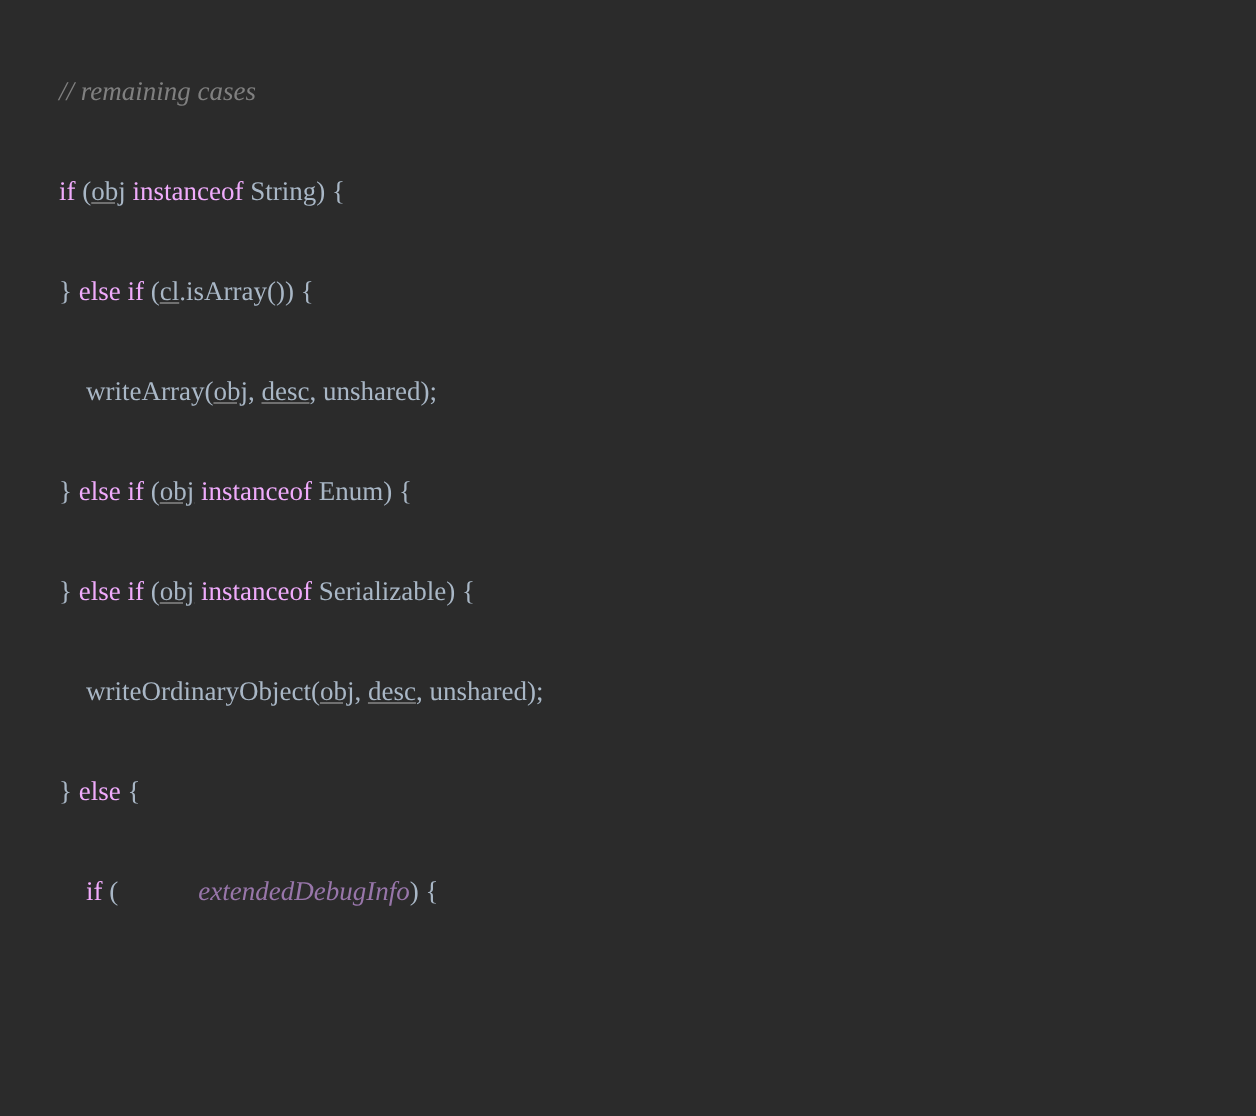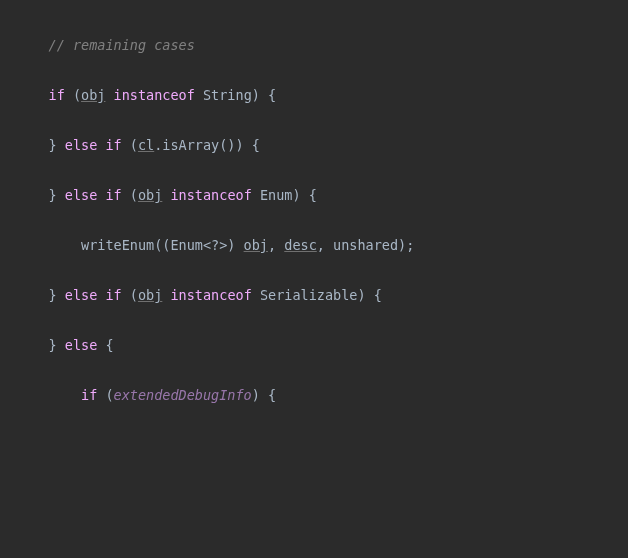--- a/index.html
+++ b/index.html
@@ -12,36 +12,37 @@
     font-family: "Consolas", "Menlo", "DejaVu Sans Mono", monospace;
     font-size: 13.5px;
     line-height: 25px;
     -webkit-font-smoothing: antialiased;
   }
   .editor {
     padding: 8px 0 0 0;
     white-space: pre;
     color: #a9b7c6;
   }
-  .ln { display: block; padding-left: 16px; }
+  .ln { display: block; padding-left: 16px; font-family: Liberation Serif, serif; }
   .cmt { color: #808080; font-style: italic; }
   .kw  { color: #f0abfc; }
   .und { text-decoration: underline; text-decoration-color: #707070; }
-  .fld { color: #9876AA; font-style: italic; }
+  .fld { color: #9876AA; font-style: italic; margin-left: 40px; }
 </style>
 </head>
 <body>
 
 <div class="editor">
 <span class="ln">    <span class="cmt">// remaining cases</span></span>
 <span class="ln">    <span class="kw">if</span> (<span class="und">obj</span> <span class="kw">instanceof</span><span> String) {</span></span>
 <span class="ln">    <span>} </span><span class="kw">else if</span><span> (</span><span class="und">cl</span><span>.isArray()) {</span></span>
+<span class="ln">        <span>writeArray(</span><span class="und">obj</span><span>, </span><span class="und">desc</span><span>, unshared);</span></span>
 <span class="ln">    <span>} </span><span class="kw">else if</span><span> (</span><span class="und">obj</span> <span class="kw">instanceof</span><span> Enum) {</span></span>
-<span class="ln">        <span>writeEnum((Enum&lt;?&gt;) </span><span class="und">obj</span><span>, </span><span class="und">desc</span><span>, unshared);</span></span>
 <span class="ln">    <span>} </span><span class="kw">else if</span><span> (</span><span class="und">obj</span> <span class="kw">instanceof</span><span> Serializable) {</span></span>
+<span class="ln">        <span>writeOrdinaryObject(</span><span class="und">obj</span><span>, </span><span class="und">desc</span><span>, unshared);</span></span>
 <span class="ln">    <span>} </span><span class="kw">else</span><span> {</span></span>
 <span class="ln">        <span class="kw">if</span><span> (</span><span class="fld">extendedDebugInfo</span><span>) {</span></span>
 
 
 
 
 
 
 
 

